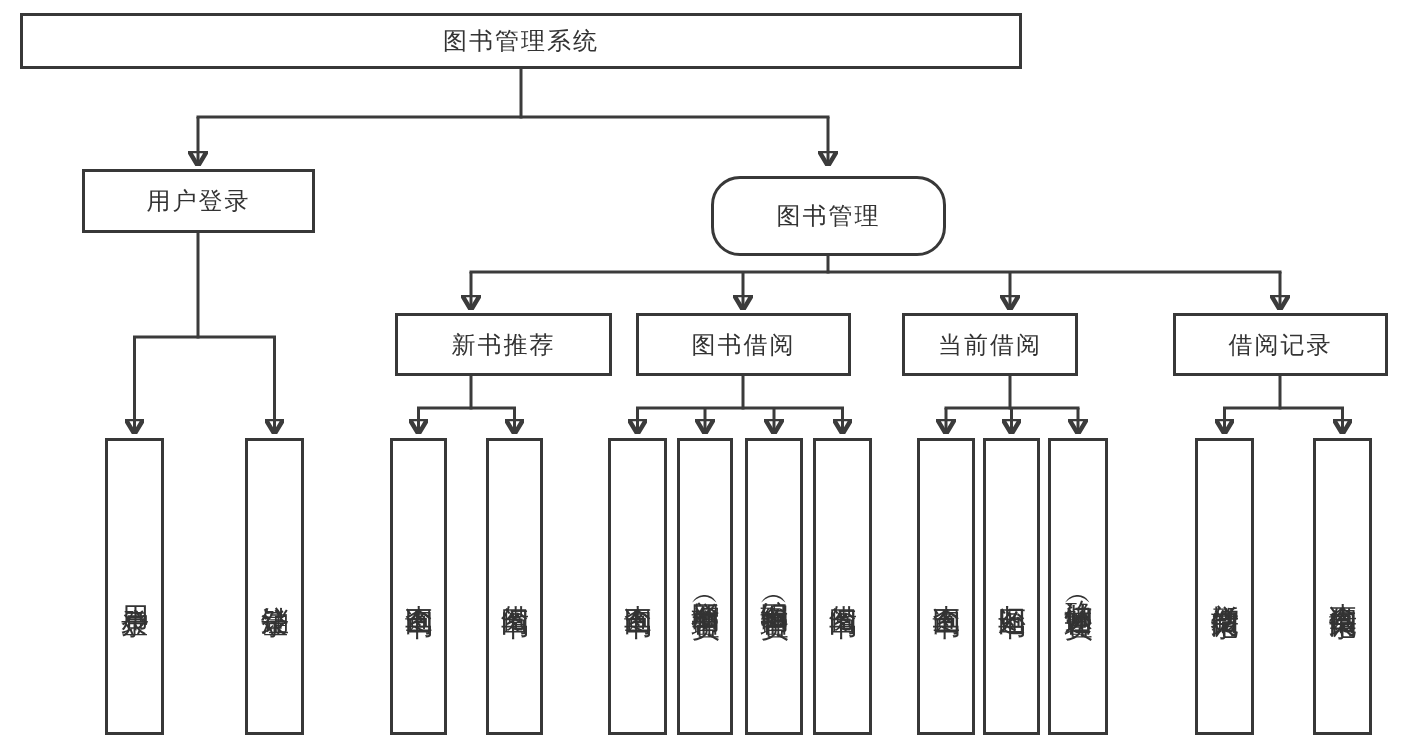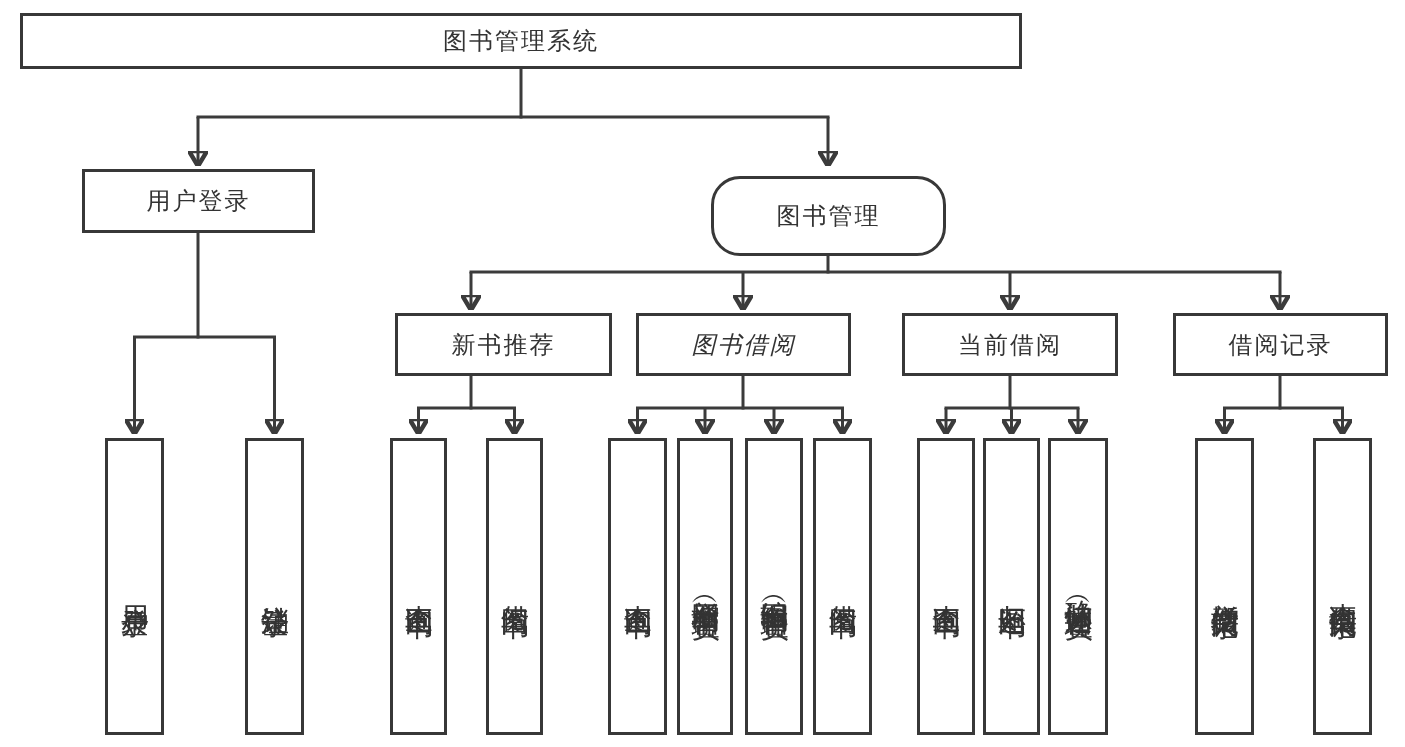--- a/index.html
+++ b/index.html
@@ -127,24 +127,24 @@
   <div class="box h-box" style="left:82px; top:169px; width:233px; height:64px;">
     <span>用户登录</span>
   </div>
   <div class="box h-box" style="left:711px; top:176px; width:235px; height:80px;border-radius:29px;">
     <span>图书管理</span>
   </div>
 
   <div class="box h-box" style="left:363px; top:313px; width:217px; height:63px;margin-left:32px;">
     <span>新书推荐</span>
   </div>
-  <div class="box h-box" style="left:636px; top:313px; width:215px; height:63px;font-style:italic;">
+  <div class="box h-box" style="left:636px; top:313px; width:215px; height:63px;">
     <span>图书借阅</span>
   </div>
-  <div class="box h-box" style="left:902px; top:313px; width:216px; height:63px;">
+  <div class="box h-box" style="left:902px; top:313px; width:176px; height:63px;">
     <span>当前借阅</span>
   </div>
   <div class="box h-box" style="left:1173px; top:313px; width:215px; height:63px;justify-content:center;">
     <span>借阅记录</span>
   </div>
 
   <div class="box v-box" style="left:105px; top:438px; width:59px; height:297px;">
     <span>用户登录</span>
   </div>
   <div class="box v-box" style="left:245px; top:438px; width:59px; height:297px;">

